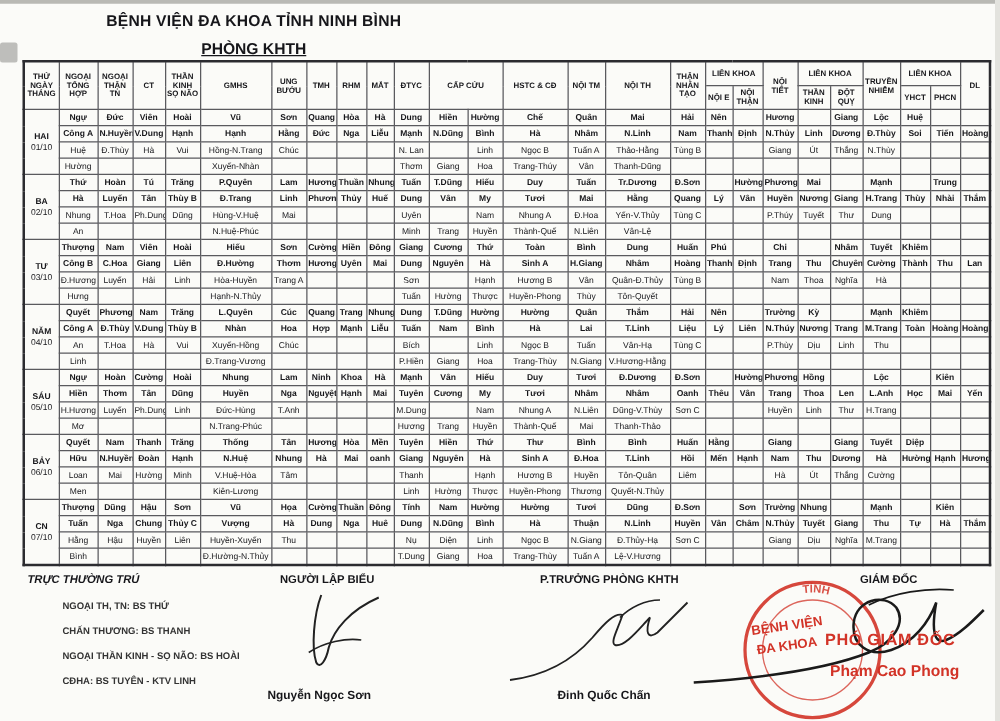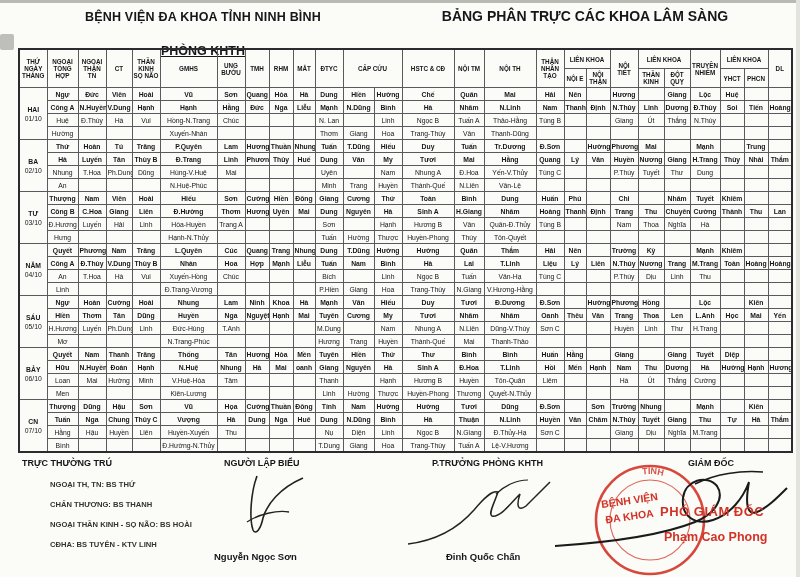--- a/index.html
+++ b/index.html
@@ -7,21 +7,21 @@
     width:800px;height:577px;position:relative;overflow:hidden;
     background:#fbfbf8;color:#16161a;
     font-family:"Liberation Sans", sans-serif;
   }
   .edge-top{position:absolute;left:0;top:0;width:800px;height:3px;background:#b9b9b4;}
   .edge-right{position:absolute;right:0;top:0;width:4px;height:577px;background:#e3e3de;}
   .smudge{position:absolute;left:0;top:34px;width:14px;height:16px;background:#8d8d88;border-radius:2px;opacity:.55;}
 
   .hdr-left{position:absolute;left:38px;top:10px;width:330px;text-align:center;}
   .hdr-left .l1{font-size:12.5px;font-weight:bold;letter-spacing:.2px;}
-  .hdr-left .l2{font-size:12.5px;font-weight:bold;margin-top:20px;text-decoration:underline;}
+  .hdr-left .l2{font-size:12.5px;font-weight:bold;margin-top:8px;text-decoration:underline;}
   .hdr-right{position:absolute;left:390px;top:8px;width:390px;text-align:center;}
   .hdr-right .t1{font-size:14px;font-weight:bold;}
   .hdr-right .t2{font-size:12px;font-weight:bold;font-style:italic;margin-top:3px;}
 
   table.roster{
     position:absolute;left:18px;top:48px;width:772px;
     border-collapse:collapse;table-layout:fixed;
     border:2px solid #2c2c30;
   }
   table.roster th, table.roster td{
@@ -58,21 +58,20 @@
 
 <div class="edge-top"></div>
 <div class="edge-right"></div>
 <div class="smudge"></div>
 
 <div class="hdr-left">
   <div class="l1">BỆNH VIỆN ĐA KHOA TỈNH NINH BÌNH</div>
   <div class="l2">PHÒNG KHTH</div>
 </div>
 <div class="hdr-right">
-  <div class="t1">BẢNG PHÂN TRỰC CÁC KHOA LÂM SÀNG</div>
 </div>
 
 <table class="roster">
   <colgroup id="roster-cols">
       <col style="width: 28px;">
       <col style="width: 31px;">
       <col style="width: 28px;">
       <col style="width: 26px;">
       <col style="width: 28px;">
       <col style="width: 57px;">
@@ -913,21 +912,21 @@
         <td class="r3"></td>
         <td class="r3"></td>
         <td class="r3"></td>
         <td class="r3"></td>
         <td class="r3"></td>
       </tr>
     </tbody>
 </table>
 
 <div class="footer">
-  <div class="f-title" style="left:22px;top:2px;">TRỰC THƯỜNG TRÚ</div>
+  <div class="f-title" style="left:22px;top:2px;font-style:italic;">TRỰC THƯỜNG TRÚ</div>
   <div class="f-lines">
     <div>NGOẠI TH, TN: BS THỨ</div>
     <div>CHẤN THƯƠNG: BS THANH</div>
     <div>NGOẠI THẦN KINH - SỌ NÃO: BS HOÀI</div>
     <div>CĐHA: BS TUYÊN - KTV LINH</div>
   </div>
 
   <div class="f-title" style="left:224px;top:2px;">NGƯỜI LẬP BIỂU</div>
   <svg class="sig" style="left:225px;top:14px;" width="110" height="80" viewBox="0 0 110 80">
     <path d="M32,6 C26,22 24,48 28,60 C31,66 36,58 38,48 C42,34 55,18 78,8" fill="none" stroke="#222" stroke-width="1.6"></path>

